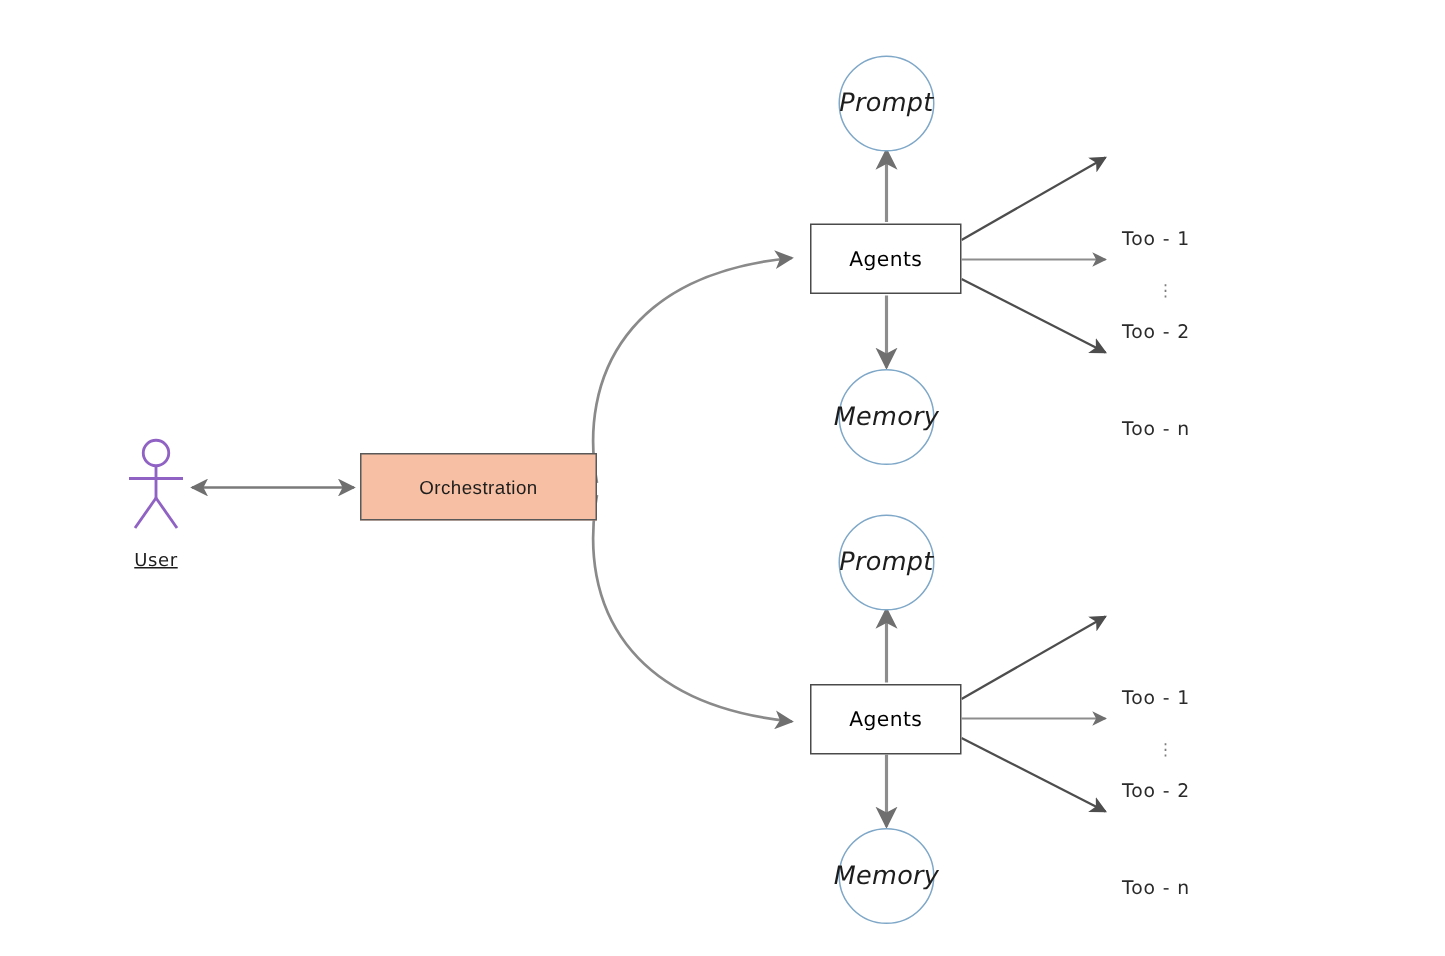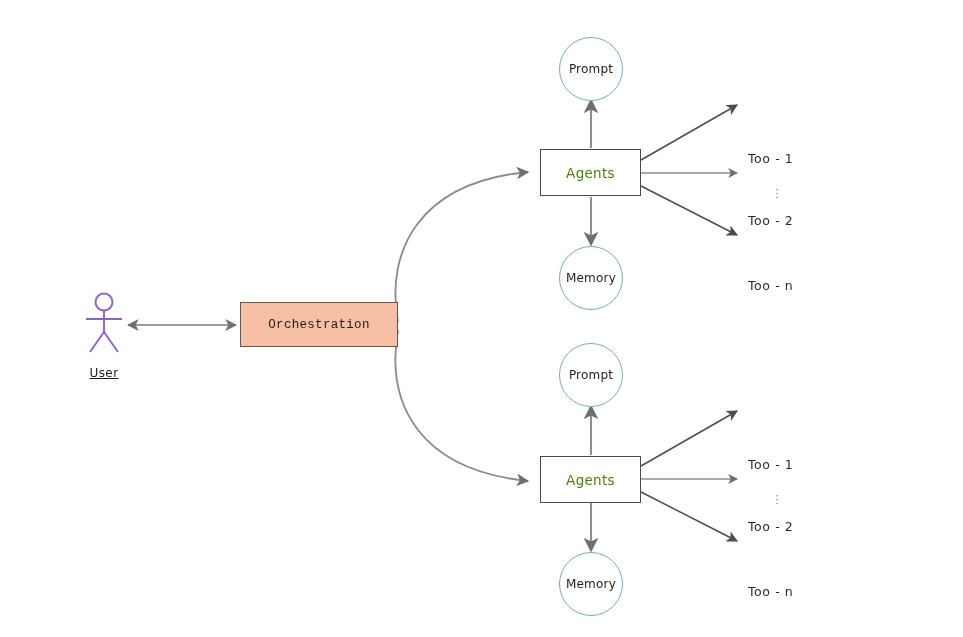--- a/index.html
+++ b/index.html
@@ -30,59 +30,60 @@
   .orch-box {
     position: absolute;
     box-sizing: border-box;
     display: flex;
     align-items: center;
     justify-content: center;
     border: 1.6px solid #595959;
     background: #f7c0a4;
   }
   .orch-box .node-label {
-    font-family: Liberation Mono, monospace;
+    font-family: Liberation Sans, sans-serif;
     font-size: 12.5px;
     color: #1d1d1d;
     letter-spacing: 0.3px;
   }
 
   
   .agent-box {
     position: absolute;
     box-sizing: border-box;
     display: flex;
     align-items: center;
     justify-content: center;
     border: 1.6px solid #4a4a4a;
     background: #ffffff;
   }
   .agent-box .node-label {
     font-family: "DejaVu Sans", sans-serif;
     font-size: 13.5px;
-    color: #4d7c0f;
+    color: #000000;
     letter-spacing: 0.3px;
   }
 
   
   .circle-node {
     position: absolute;
     box-sizing: border-box;
     display: flex;
     align-items: center;
     justify-content: center;
     border: 1.5px solid #7ea7c8;
     border-radius: 50%;
     background: #ffffff;
   }
   .circle-node .node-label {
     font-family: "DejaVu Sans", sans-serif;
-    font-size: 12px;
+    font-size: 17px;
     color: #1d1d1d;
     letter-spacing: 0.2px;
+    font-style: italic;
   }
 
   
   .tool-label {
     position: absolute;
     font-family: "DejaVu Sans", sans-serif;
     font-size: 12.5px;
     color: #2a2a2a;
     letter-spacing: 0.6px;
     white-space: nowrap;

